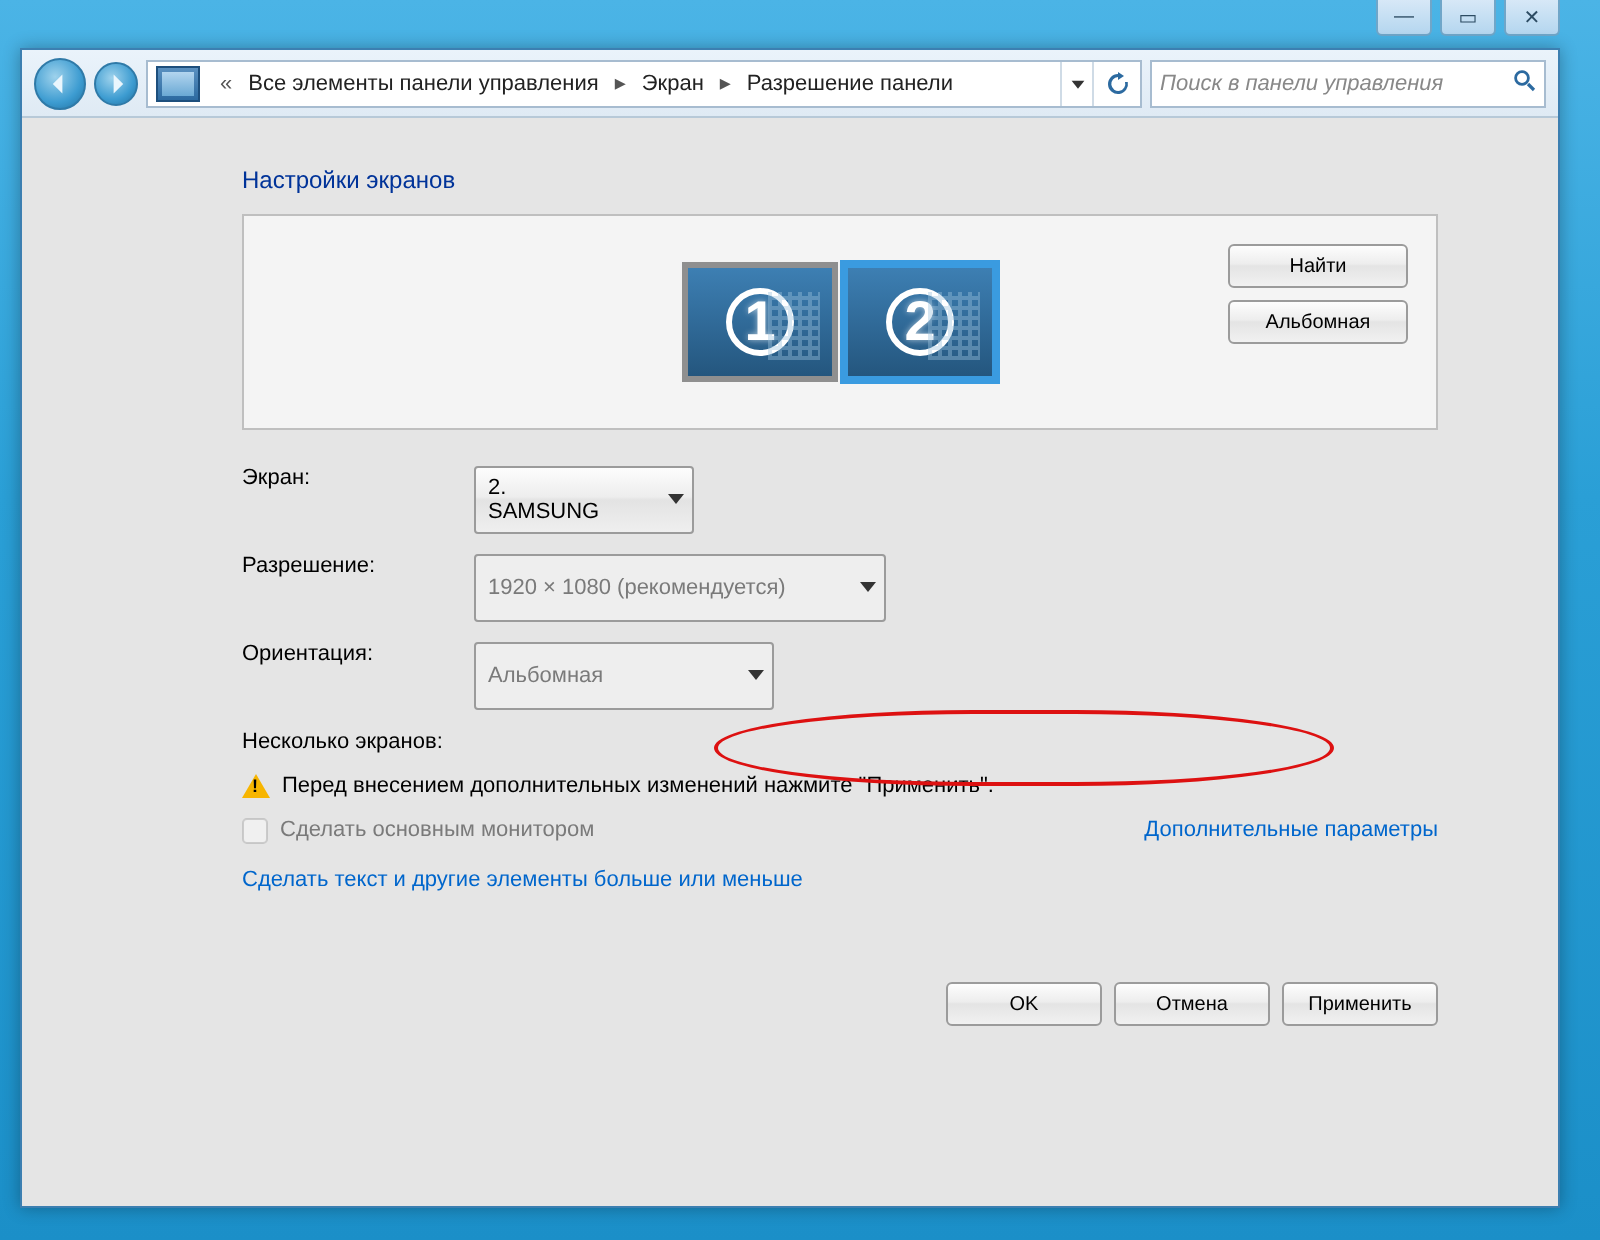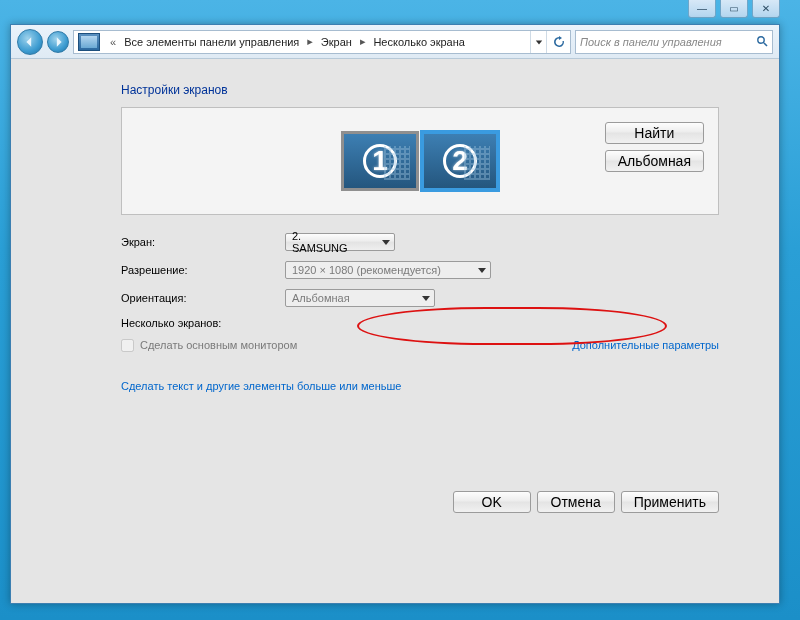--- a/index.html
+++ b/index.html
@@ -37,45 +37,45 @@
 h1.page-title { font-size: 12px; color: #003399; font-weight: normal; margin-bottom: 10px; }
 
 .monitors-preview { border: 1px solid #bfbfbf; background: #f4f4f4; height: 108px; display: flex; align-items: center; position: relative; padding: 0 20px; }
 .mon-pair { display: flex; gap: 2px; margin: 0 auto; }
 .mon { width: 78px; height: 60px; border: 3px solid #8f8f8f; background: linear-gradient(#3d7fb3,#24567e); position: relative; display:flex; align-items:center; justify-content:center; }
 .mon.selected { border-color: #3a9be0; box-shadow: 0 0 0 1px #3a9be0; }
 .mon .num { font-size: 28px; color: #fff; font-weight: bold; text-shadow: 0 0 3px rgba(255,255,255,.6); border: 3px solid #fff; border-radius: 50%; width: 34px; height: 34px; display:flex; align-items:center; justify-content:center; }
 .mon .grid { position:absolute; right:6px; top:12px; width:26px; height:34px; background: repeating-linear-gradient(0deg,#9fc5e0 0 2px, transparent 2px 5px), repeating-linear-gradient(90deg,#9fc5e0 0 2px, transparent 2px 5px); opacity:.4; }
 
 .side-btns { position: absolute; right: 14px; top: 14px; display: flex; flex-direction: column; gap: 6px; }
-.w7btn { min-width: 90px; height: 22px; font-size: 14px; background: linear-gradient(#fdfdfd,#ededed 45%,#e4e4e4 50%,#f1f1f1); border: 1px solid #9b9b9b; border-radius: 3px; cursor: pointer; padding: 0 12px; }
+.w7btn { min-width: 90px; height: 22px; font-size: 10px; background: linear-gradient(#fdfdfd,#ededed 45%,#e4e4e4 50%,#f1f1f1); border: 1px solid #9b9b9b; border-radius: 3px; cursor: pointer; padding: 0 12px; }
 
 .form { margin-top: 18px; }
-.row { display: flex; align-items: center; margin-bottom: 10px; font-size: 11px; position: relative; gap: 48px; }
+.row { display: flex; margin-bottom: 10px; font-size: 11px; position: relative; }
 .row .lbl { width: 116px; }
-.sel { height: 18px; border: 1px solid #9b9b9b; border-radius: 2px; background: linear-gradient(#fdfdfd,#ededed 45%,#e3e3e3 50%,#efefef); font-size: 11px; padding: 0 37px 0 6px; display: flex; align-items: center; position: relative; cursor: pointer; }
+.sel { height: 34px; border: 1px solid #9b9b9b; border-radius: 2px; background: linear-gradient(#fdfdfd,#ededed 45%,#e3e3e3 50%,#efefef); font-size: 11px; padding: 0 37px 0 6px; display: flex; align-items: center; position: relative; cursor: pointer; }
 .sel.disabled { color: #7a7a7a; background: #eee; cursor: default; }
 .sel .arrow { position: absolute; right: 4px; top: 50%; transform: translateY(-50%); }
 .sel .arrow svg { width: 8px; height: 8px; fill: #333; }
 .sel.w1 { width: 110px; }
 .sel.w2 { width: 206px; }
 .sel.w3 { width: 150px; }
 .sel.w4 { width: 230px; }
 
 .circled { position: absolute; border: 2px solid #d11; border-radius: 50% / 60%; width: 310px; height: 38px; left: 236px; top: -10px; pointer-events: none; }
 
 .warnrow { display:flex; align-items:center; font-size: 11px; gap: 6px; margin-top: 4px; }
 .warnrow .tri { width: 0; height: 0; border-left: 7px solid transparent; border-right: 7px solid transparent; border-bottom: 12px solid #f7b500; position: relative; }
 .warnrow .tri::after { content:"!"; position:absolute; left:-2px; top:1px; font-size:9px; font-weight:bold; color:#000; }
 
 .chkrow { display:flex; align-items:flex-start; font-size: 11px; color: #7a7a7a; margin-top: 10px; }
 .chkrow input { margin-right: 6px; }
 .chkrow .adv { margin-left: auto; color: #0066cc; cursor: pointer; }
 
-.links { margin-top: 28px; font-size: 11px; }
+.links { margin-top: 12px; font-size: 11px; }
 .links a { color: #0066cc; text-decoration: none; display: block; margin-bottom: 8px; cursor: pointer; }
 
 .footer-btns { position: absolute; right: 60px; bottom: 90px; display: flex; gap: 6px; }
 .footer-btns .w7btn { min-width: 78px; margin-top: 12px; }
 </style>
 </head>
 <body>
 
 <div class="titlebar">
   <div class="btn">
@@ -103,21 +103,21 @@
         </svg>
       </div>
 
     <div class="crumbbox">
       <div class="crumbicon"></div>
       <span class="crumbsep">«</span>
       <span class="crumblink">Все элементы панели управления</span>
       <span class="crumbsep">▸</span>
       <span class="crumblink">Экран</span>
       <span class="crumbsep">▸</span>
-      <span class="crumblink">Несколько экрана</span>
+      <span class="crumblink">Разрешение панели</span>
       <div class="crumbsplit" style="margin-left:auto">
           <svg viewBox="0 0 10 10">
             <path d="M1 3h8L5 8 1 3z"></path>
           </svg>
         </div>
       <div class="refresh">
           <svg viewBox="0 0 12 12">
             <path d="M6 1a5 5 0 1 0 4.9 4H9.5A3.5 3.5 0 1 1 6 2.5V4l3-2-3-2v1z"></path>
           </svg>
         </div>
@@ -178,20 +178,24 @@
             <span class="arrow"><svg viewBox="0 0 8 8">
                 <path d="M0 2h8L4 7 0 2z"></path>
               </svg></span>
           </div>
       </div>
       <div class="row" style="position:relative">
         <span class="lbl">Несколько экранов:</span>
         <div class="circled"></div>
       </div>
 
+      <div class="warnrow">
+        <div class="tri"></div>
+        <span>Перед внесением дополнительных изменений нажмите "Применить".</span>
+      </div>
 
       <div class="chkrow">
         <input type="checkbox" disabled="" style="">
         <span>Сделать основным монитором</span>
         <span class="adv">Дополнительные параметры</span>
       </div>
 
       <div class="links">
         <a>Сделать текст и другие элементы больше или меньше</a>
       </div>

